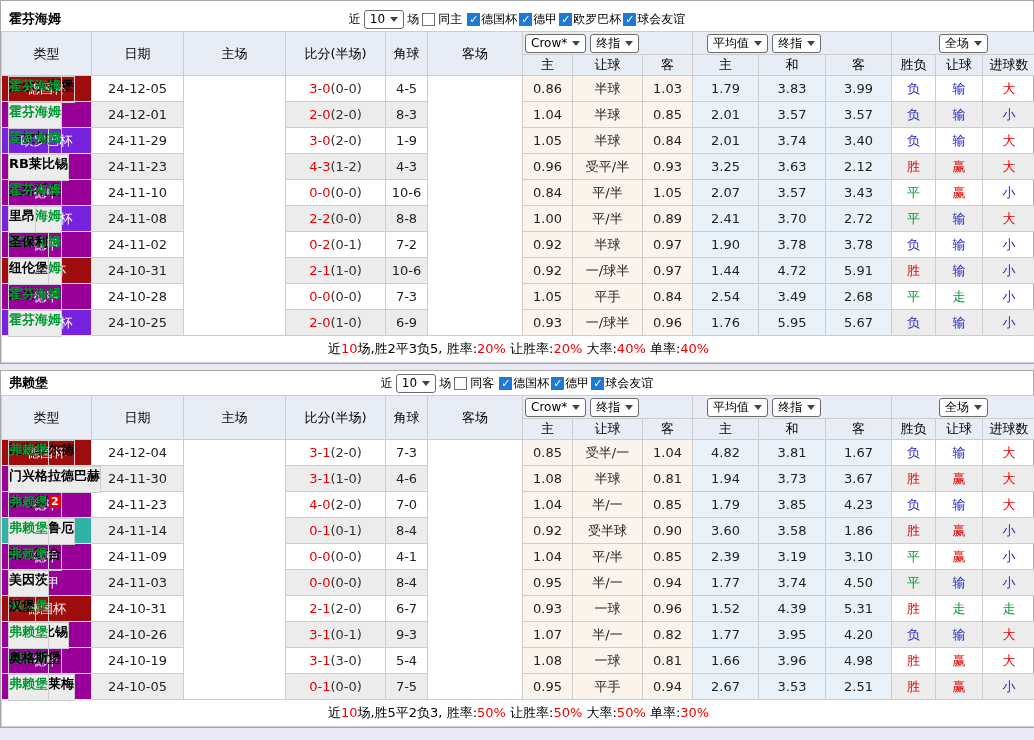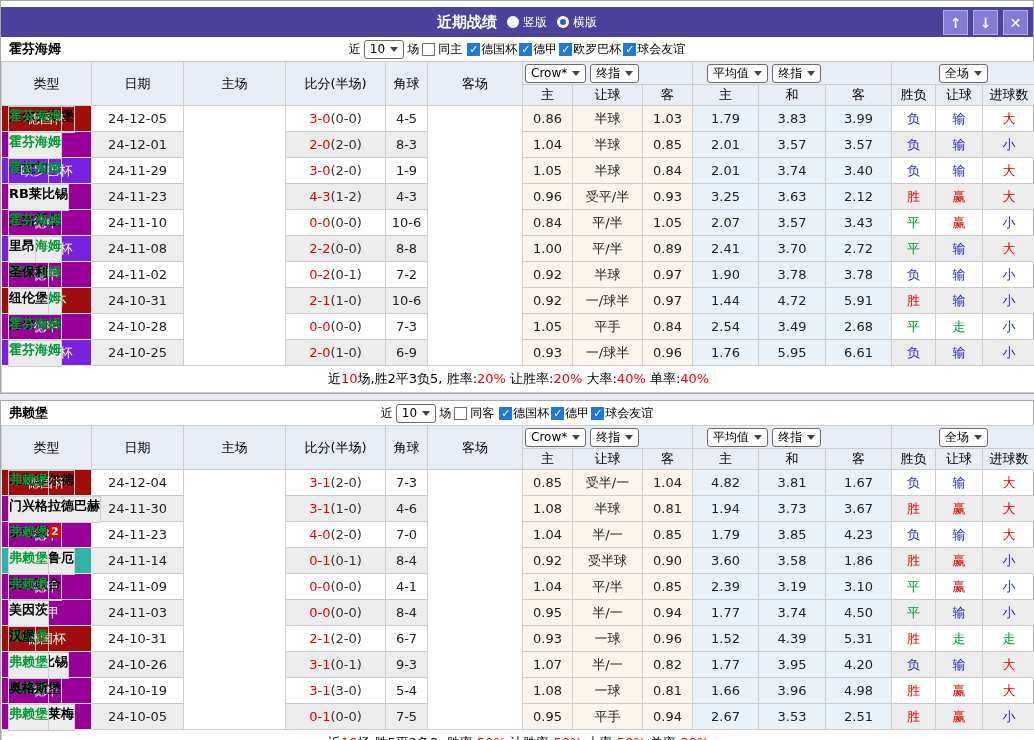--- a/index.html
+++ b/index.html
@@ -51,38 +51,20 @@
   .sup{background:#e60000;color:#fff;font-size:11px;padding:0 2px;margin-left:1px;vertical-align:1px;}
   tfoot td{height:26px;background:#fff;font-size:13px;color:#000;}
   tfoot .red{color:#f50000;}
 </style>
 </head>
 <body>
 
 <div class="panel">
   <div class="topgap"></div>
 
-  <div class="titlebar">
-    <div class="title-center">
-      <span class="title-text">近期战绩</span>
-      <span class="radio-wrap">
-        <span class="radio"></span>
-        <span>竖版</span>
-      </span>
-      <span class="radio-wrap">
-        <span class="radio on"></span>
-        <span>横版</span>
-      </span>
-    </div>
-    <div class="tb-buttons">
-      <span class="tb-btn">↑</span>
-      <span class="tb-btn">↓</span>
-      <span class="tb-btn">✕</span>
-    </div>
-  </div>
 
   <div class="section">
     <div class="sec-head">
       <span class="team">霍芬海姆</span>
       <div class="filters">
         <span>近</span>
         <span class="sel">
           <span>10</span>
             <span class="car"></span>
         </span>
@@ -333,21 +315,21 @@
             <td class="date">24-10-25</td>
             <td class="team"><span>波尔图</span></td>
             <td class="score"><span class="sred">2-0</span><span class="shalf">(1-0)</span></td>
             <td class="corner">6-9</td>
             <td class="team"><span class="focus">霍芬海姆</span></td>
             <td class="cream">0.93</td>
             <td class="cream">一/球半</td>
             <td class="cream">0.96</td>
             <td class="blue">1.76</td>
             <td class="blue">5.95</td>
-            <td class="blue">6.61</td>
+            <td class="blue">5.67</td>
             <td class="res" style="color: rgb(40, 40, 200);">负</td>
             <td class="res" style="color: rgb(40, 40, 200);">输</td>
             <td class="res" style="color: rgb(40, 40, 200);">小</td>
           </tr>
         </tbody>
       <tfoot>
         <tr>
             <td colspan="15" class="summary"><span>近</span><span class="red">10</span><span>场,胜2平3负5, 胜率:</span><span class="red">20%</span><span> 让胜率:</span><span class="red">20%</span><span> 大率:</span><span class="red">40%</span><span> 单率:</span><span class="red">40%</span></td>
           </tr>
       </tfoot>

